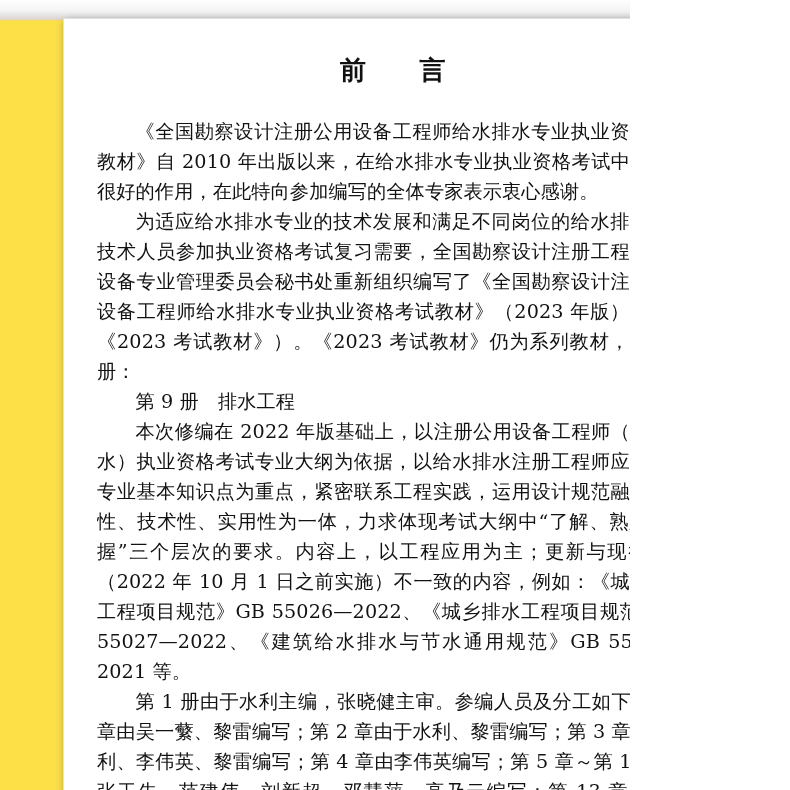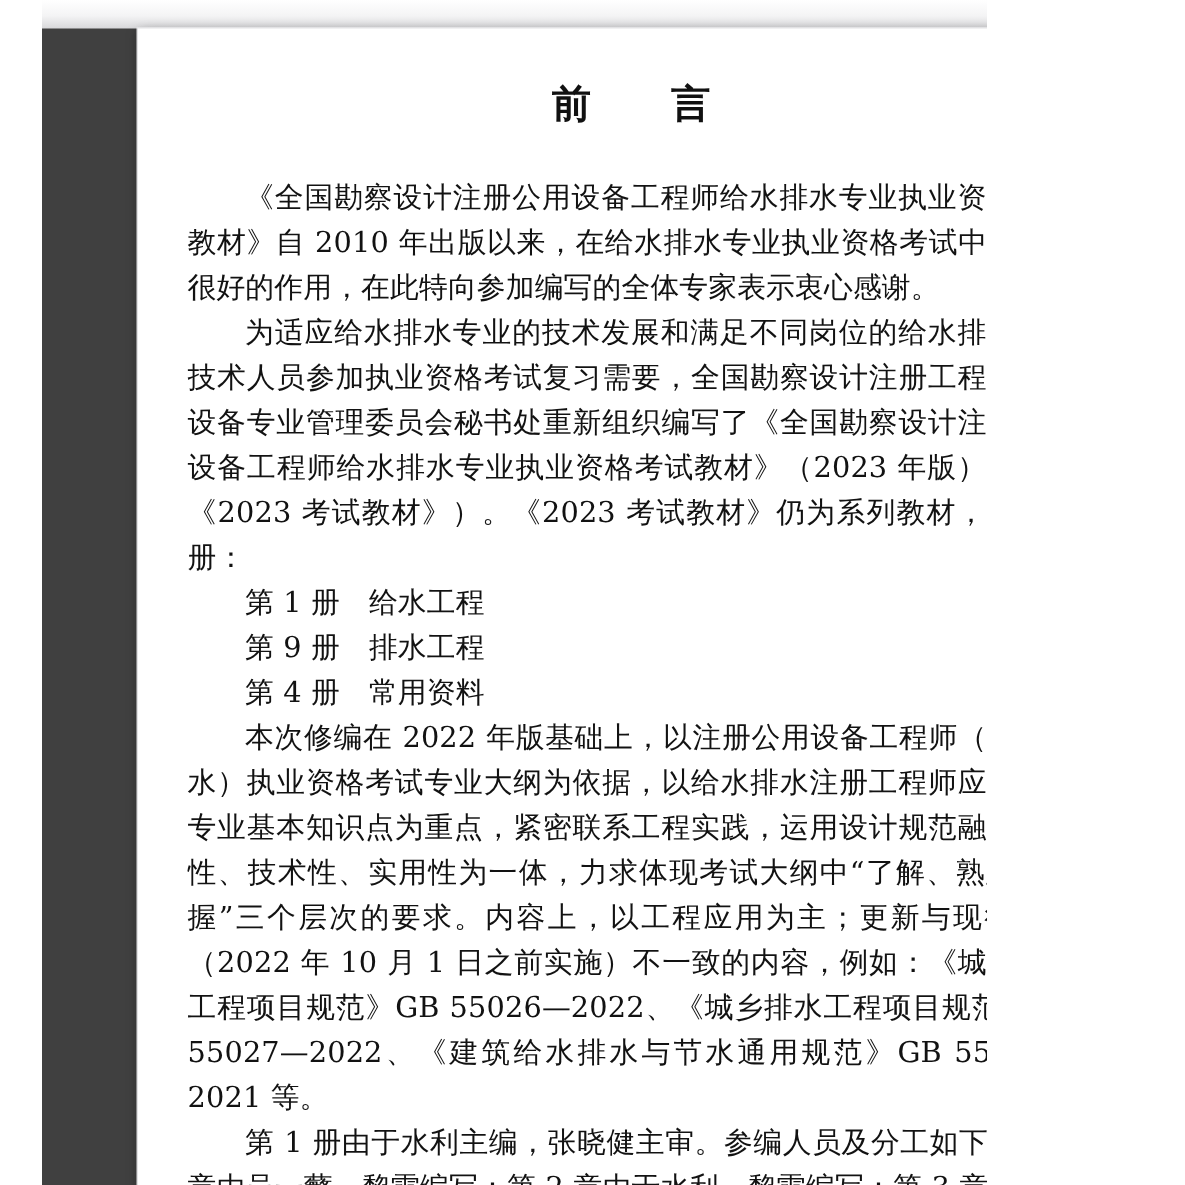--- a/index.html
+++ b/index.html
@@ -12,23 +12,22 @@
     overflow: hidden;
     background: #ffffff;
     font-family: "DejaVu Serif", "Liberation Serif", serif;
   }
 
   
   .viewer {
     position: relative;
     width: 630px;
     height: 790px;
-    background: #404040;
+    background: #fde047;
     overflow: hidden;
-    margin-left: 28px;
   }
 
   
   .gutter-top {
     position: absolute;
     left: 0;
     top: 0;
     width: 790px;
     height: 19px;
     background: linear-gradient(to bottom, #ffffff 0%, #f4f4f5 55%, #d8d8da 100%);
@@ -116,23 +115,21 @@
 
       <h1 class="doc-title">前　　言</h1>
 
       <div class="body-text cut-bottom">
 
         <p class="para">《全国勘察设计注册公用设备工程师给水排水专业执业资格考试教材》自 2010 年出版以来，在给水排水专业执业资格考试中发挥了很好的作用，在此特向参加编写的全体专家表示衷心感谢。</p>
 
         <p class="para">为适应给水排水专业的技术发展和满足不同岗位的给水排水专业技术人员参加执业资格考试复习需要，全国勘察设计注册工程师公用设备专业管理委员会秘书处重新组织编写了《全国勘察设计注册公用设备工程师给水排水专业执业资格考试教材》（2023 年版）（简称《2023 考试教材》）。《2023 考试教材》仍为系列教材，共分四册：</p>
 
         <ul class="vol-list">
-          <li class="vol-item">第 1 册　给水工程</li>
           <li class="vol-item">第 9 册　排水工程</li>
-          <li class="vol-item">第 4 册　常用资料</li>
         </ul>
 
         <p class="para">本次修编在 2022 年版基础上，以注册公用设备工程师（给水排水）执业资格考试专业大纲为依据，以给水排水注册工程师应掌握的专业基本知识点为重点，紧密联系工程实践，运用设计规范融合理论性、技术性、实用性为一体，力求体现考试大纲中“了解、熟悉、掌握”三个层次的要求。内容上，以工程应用为主；更新与现行规范（2022 年 10 月 1 日之前实施）不一致的内容，例如：《城市给水工程项目规范》GB 55026—2022、《城乡排水工程项目规范》GB 55027—2022、《建筑给水排水与节水通用规范》GB 55020—2021 等。</p>
 
         <p class="para">第 1 册由于水利主编，张晓健主审。参编人员及分工如下：第 1 章由吴一蘩、黎雷编写；第 2 章由于水利、黎雷编写；第 3 章由于水利、李伟英、黎雷编写；第 4 章由李伟英编写；第 5 章～第 12 章由张玉先、范建伟、刘新超、邓慧萍、高乃云编写；第 13 章由董秉直、李伟英编写；第 14 章、第 15 章由董秉直编写。</p>
 
       </div>
     </div>
   </div>
 

